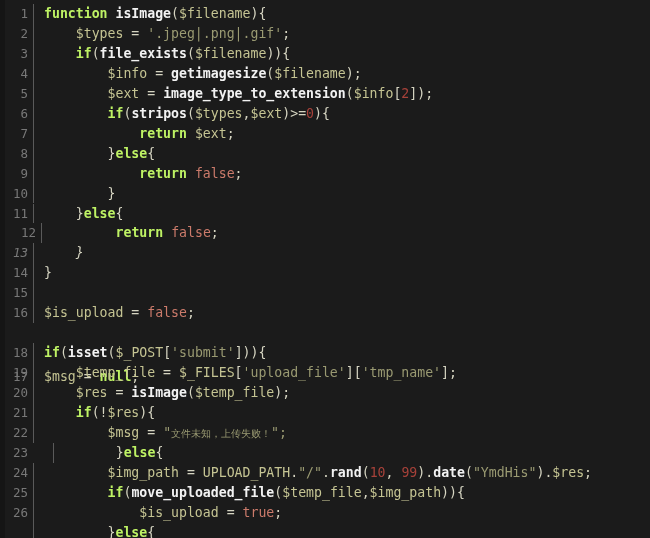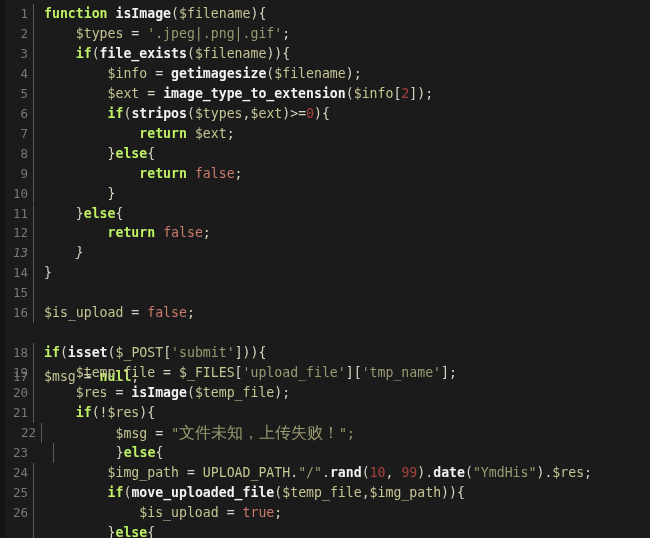--- a/index.html
+++ b/index.html
@@ -73,49 +73,49 @@
   }
 
   
   .t-kw    { color: #bef264; font-weight: bold; }   
   .t-fn    { color: #f2f2f2; font-weight: bold; }   
   .t-var   { color: #c5c493; }                      
   .t-str   { color: #9a9a72; }                      
   .t-lit   { color: #cc7b6b; }                      
   .t-num   { color: #a8423a; }                      
   .t-punct { color: #d6d5c2; }                      
-  .t-cjk   { color: #9a9a72; font-family: "DejaVu Sans", sans-serif; font-size: 16px; }
+  .t-cjk   { color: #9a9a72; font-family: "DejaVu Sans", sans-serif; font-size: 10px; }
 </style>
 </head>
 <body>
 
 <div id="code-viewer">
   <div class="edge-strip"></div>
   <div class="code-rows">
       <div class="code-row" style="position: absolute; left: 0px; right: 0px; top: 4px;"><div class="gutter-num">1</div><div class="gutter-sep"></div><div class="code-text"><span class="t-kw">function </span><span class="t-fn">isImage</span><span class="t-punct">(</span><span class="t-var">$filename</span><span class="t-punct">){</span></div></div>
       <div class="code-row" style="position: absolute; left: 0px; right: 0px; top: 23.95px;"><div class="gutter-num">2</div><div class="gutter-sep"></div><div class="code-text"><span class="t-punct">    </span><span class="t-var">$types</span><span class="t-punct"> = </span><span class="t-str">'.jpeg|.png|.gif'</span><span class="t-punct">;</span></div></div>
       <div class="code-row" style="position: absolute; left: 0px; right: 0px; top: 43.9px;"><div class="gutter-num">3</div><div class="gutter-sep"></div><div class="code-text"><span class="t-punct">    </span><span class="t-kw">if</span><span class="t-punct">(</span><span class="t-fn">file_exists</span><span class="t-punct">(</span><span class="t-var">$filename</span><span class="t-punct">)){</span></div></div>
       <div class="code-row" style="position: absolute; left: 0px; right: 0px; top: 63.85px;"><div class="gutter-num">4</div><div class="gutter-sep"></div><div class="code-text"><span class="t-punct">        </span><span class="t-var">$info</span><span class="t-punct"> = </span><span class="t-fn">getimagesize</span><span class="t-punct">(</span><span class="t-var">$filename</span><span class="t-punct">);</span></div></div>
       <div class="code-row" style="position: absolute; left: 0px; right: 0px; top: 83.8px;"><div class="gutter-num">5</div><div class="gutter-sep"></div><div class="code-text"><span class="t-punct">        </span><span class="t-var">$ext</span><span class="t-punct"> = </span><span class="t-fn">image_type_to_extension</span><span class="t-punct">(</span><span class="t-var">$info</span><span class="t-punct">[</span><span class="t-num">2</span><span class="t-punct">]);</span></div></div>
       <div class="code-row" style="position: absolute; left: 0px; right: 0px; top: 103.75px;"><div class="gutter-num">6</div><div class="gutter-sep"></div><div class="code-text"><span class="t-punct">        </span><span class="t-kw">if</span><span class="t-punct">(</span><span class="t-fn">stripos</span><span class="t-punct">(</span><span class="t-var">$types</span><span class="t-punct">,</span><span class="t-var">$ext</span><span class="t-punct">)&gt;=</span><span class="t-num">0</span><span class="t-punct">){</span></div></div>
       <div class="code-row" style="position: absolute; left: 0px; right: 0px; top: 123.7px;"><div class="gutter-num">7</div><div class="gutter-sep"></div><div class="code-text"><span class="t-punct">            </span><span class="t-kw">return</span><span class="t-punct"> </span><span class="t-var">$ext</span><span class="t-punct">;</span></div></div>
       <div class="code-row" style="position: absolute; left: 0px; right: 0px; top: 143.65px;"><div class="gutter-num">8</div><div class="gutter-sep"></div><div class="code-text"><span class="t-punct">        }</span><span class="t-kw">else</span><span class="t-punct">{</span></div></div>
       <div class="code-row" style="position: absolute; left: 0px; right: 0px; top: 163.6px;"><div class="gutter-num">9</div><div class="gutter-sep"></div><div class="code-text"><span class="t-punct">            </span><span class="t-kw">return</span><span class="t-punct"> </span><span class="t-lit">false</span><span class="t-punct">;</span></div></div>
       <div class="code-row" style="position: absolute; left: 0px; right: 0px; top: 183.55px;"><div class="gutter-num">10</div><div class="gutter-sep"></div><div class="code-text"><span class="t-punct">        }</span></div></div>
       <div class="code-row" style="position: absolute; left: 0px; right: 0px; top: 203.5px;"><div class="gutter-num">11</div><div class="gutter-sep"></div><div class="code-text"><span class="t-punct">    }</span><span class="t-kw">else</span><span class="t-punct">{</span></div></div>
-      <div class="code-row" style="position: absolute; left: 0px; right: 0px; top: 223.45px;"><div class="gutter-num">12</div><div class="gutter-sep"></div><div class="code-text"><span class="t-punct">        </span><span class="t-kw">return</span><span class="t-punct"> </span><span class="t-lit">false</span><span class="t-punct">;</span></div></div>
+      <div class="code-row" style="position: absolute; left: 0px; right: 0px; top: 223.45px; padding-left: 8px;"><div class="gutter-num">12</div><div class="gutter-sep"></div><div class="code-text"><span class="t-punct">        </span><span class="t-kw">return</span><span class="t-punct"> </span><span class="t-lit">false</span><span class="t-punct">;</span></div></div>
       <div class="code-row" style="position: absolute; left: 0px; right: 0px; top: 243.4px; font-style: italic;"><div class="gutter-num">13</div><div class="gutter-sep"></div><div class="code-text"><span class="t-punct">    }</span></div></div>
       <div class="code-row" style="position: absolute; left: 0px; right: 0px; top: 263.35px;"><div class="gutter-num">14</div><div class="gutter-sep"></div><div class="code-text"><span class="t-punct">}</span></div></div>
       <div class="code-row" style="position: absolute; left: 0px; right: 0px; top: 283.3px;"><div class="gutter-num">15</div><div class="gutter-sep"></div><div class="code-text"><span class="t-punct"></span></div></div>
       <div class="code-row" style="position: absolute; left: 0px; right: 0px; top: 303.25px;"><div class="gutter-num">16</div><div class="gutter-sep"></div><div class="code-text"><span class="t-var">$is_upload</span><span class="t-punct"> = </span><span class="t-lit">false</span><span class="t-punct">;</span></div></div>
       <div class="code-row" style="position: absolute; left: 0px; right: 16px; top: 323.2px; margin-top: 44px;"><div class="gutter-num">17</div><div class="gutter-sep"></div><div class="code-text"><span class="t-var">$msg</span><span class="t-punct"> = </span><span class="t-kw">null</span><span class="t-punct">;</span></div></div>
       <div class="code-row" style="position: absolute; left: 0px; right: 0px; top: 343.15px;"><div class="gutter-num">18</div><div class="gutter-sep"></div><div class="code-text"><span class="t-kw">if</span><span class="t-punct">(</span><span class="t-fn">isset</span><span class="t-punct">(</span><span class="t-var">$_POST</span><span class="t-punct">[</span><span class="t-str">'submit'</span><span class="t-punct">])){</span></div></div>
       <div class="code-row" style="position: absolute; left: 0px; right: 0px; top: 363.1px;"><div class="gutter-num">19</div><div class="gutter-sep"></div><div class="code-text"><span class="t-punct">    </span><span class="t-var">$temp_file</span><span class="t-punct"> = </span><span class="t-var">$_FILES</span><span class="t-punct">[</span><span class="t-str">'upload_file'</span><span class="t-punct">][</span><span class="t-str">'tmp_name'</span><span class="t-punct">];</span></div></div>
       <div class="code-row" style="position: absolute; left: 0px; right: 0px; top: 383.05px;"><div class="gutter-num">20</div><div class="gutter-sep"></div><div class="code-text"><span class="t-punct">    </span><span class="t-var">$res</span><span class="t-punct"> = </span><span class="t-fn">isImage</span><span class="t-punct">(</span><span class="t-var">$temp_file</span><span class="t-punct">);</span></div></div>
       <div class="code-row" style="position: absolute; left: 0px; right: 0px; top: 403px;"><div class="gutter-num">21</div><div class="gutter-sep"></div><div class="code-text"><span class="t-punct">    </span><span class="t-kw">if</span><span class="t-punct">(!</span><span class="t-var">$res</span><span class="t-punct">){</span></div></div>
-      <div class="code-row" style="position: absolute; left: 8px; right: 0px; top: 422.95px;"><div class="gutter-num">22</div><div class="gutter-sep"></div><div class="code-text"><span class="t-punct">        </span><span class="t-var">$msg</span><span class="t-punct"> = </span><span class="t-str">"</span><span class="t-cjk">文件未知，上传失败！</span><span class="t-str">";</span></div></div>
+      <div class="code-row" style="position: absolute; left: 0px; right: 0px; top: 422.95px;"><div class="gutter-num">22</div><div class="gutter-sep"></div><div class="code-text"><span class="t-punct">        </span><span class="t-var">$msg</span><span class="t-punct"> = </span><span class="t-str">"</span><span class="t-cjk">文件未知，上传失败！</span><span class="t-str">";</span></div></div>
       <div class="code-row" style="position: absolute; left: 0px; right: 0px; top: 442.9px; gap: 20px;"><div class="gutter-num">23</div><div class="gutter-sep"></div><div class="code-text"><span class="t-punct">    }</span><span class="t-kw">else</span><span class="t-punct">{</span></div></div>
       <div class="code-row" style="position: absolute; left: 0px; right: 0px; top: 462.85px;"><div class="gutter-num">24</div><div class="gutter-sep"></div><div class="code-text"><span class="t-punct">        </span><span class="t-var">$img_path</span><span class="t-punct"> = </span><span class="t-var">UPLOAD_PATH</span><span class="t-punct">.</span><span class="t-str">"/"</span><span class="t-punct">.</span><span class="t-fn">rand</span><span class="t-punct">(</span><span class="t-num">10</span><span class="t-punct">, </span><span class="t-num">99</span><span class="t-punct">).</span><span class="t-fn">date</span><span class="t-punct">(</span><span class="t-str">"YmdHis"</span><span class="t-punct">).</span><span class="t-var">$res</span><span class="t-punct">;</span></div></div>
       <div class="code-row" style="position: absolute; left: 0px; right: 0px; top: 482.8px;"><div class="gutter-num">25</div><div class="gutter-sep"></div><div class="code-text"><span class="t-punct">        </span><span class="t-kw">if</span><span class="t-punct">(</span><span class="t-fn">move_uploaded_file</span><span class="t-punct">(</span><span class="t-var">$temp_file</span><span class="t-punct">,</span><span class="t-var">$img_path</span><span class="t-punct">)){</span></div></div>
       <div class="code-row" style="position: absolute; left: 0px; right: 16px; top: 502.75px;"><div class="gutter-num">26</div><div class="gutter-sep"></div><div class="code-text"><span class="t-punct">            </span><span class="t-var">$is_upload</span><span class="t-punct"> = </span><span class="t-lit">true</span><span class="t-punct">;</span></div></div>
       <div class="code-row" style="position: absolute; left: 0px; right: 0px; top: 522.7px;"><div class="gutter-num"></div><div class="gutter-sep"></div><div class="code-text"><span class="t-punct">        }</span><span class="t-kw">else</span><span class="t-punct">{</span></div></div>
     </div>
 </div>
 
 </body></html>

